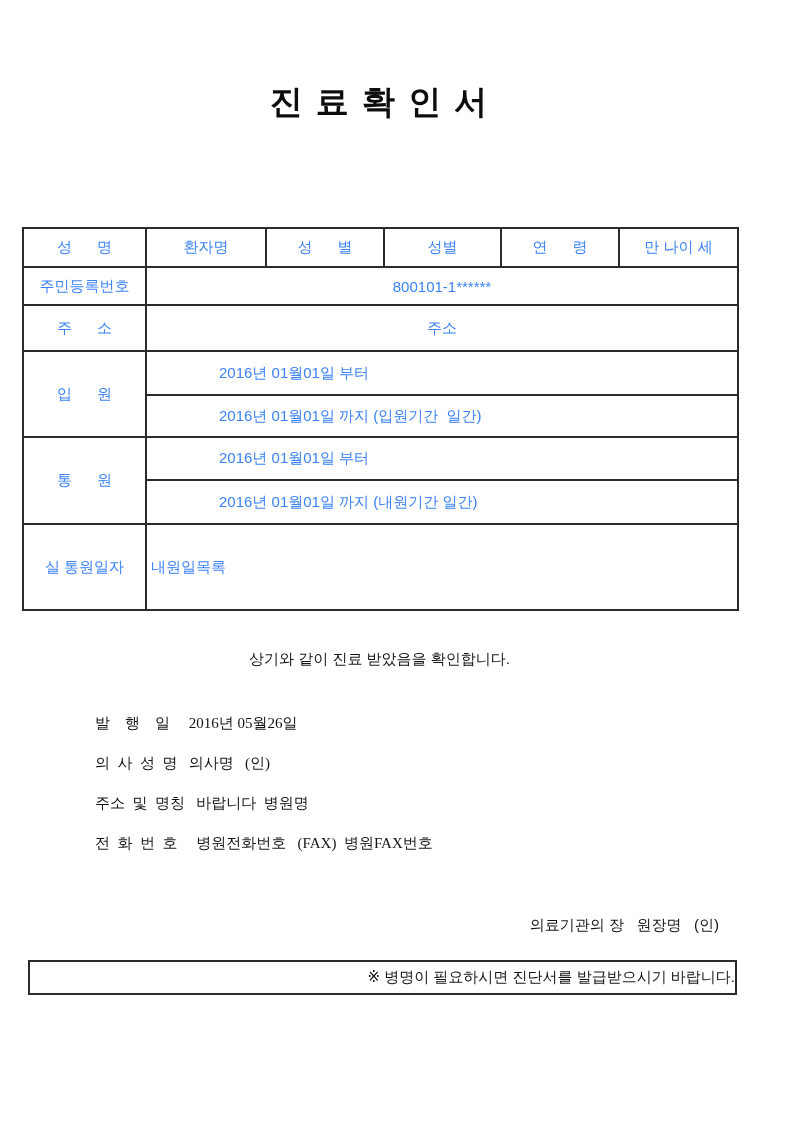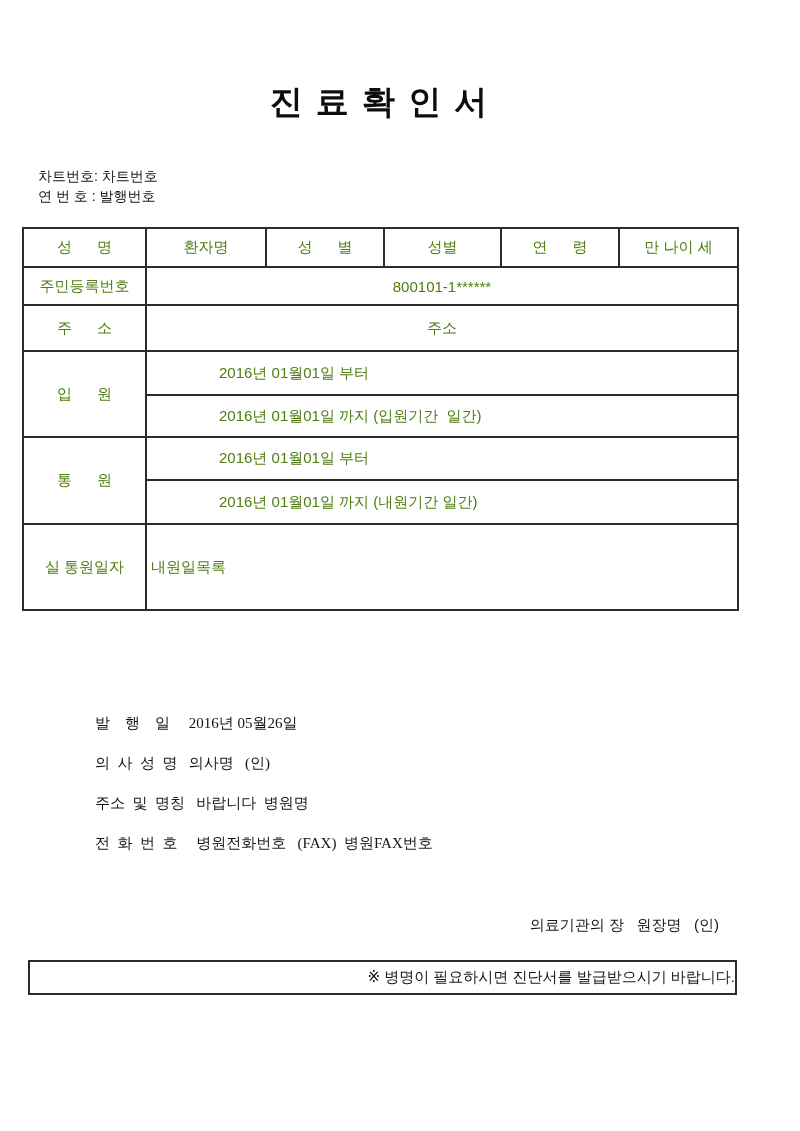--- a/index.html
+++ b/index.html
@@ -33,21 +33,21 @@
     color:#141414;
   }
 
   .patient-table{
     position:absolute;
     left:22px; top:227px;
     width:715px;
     border-collapse:collapse;
     table-layout:fixed;
     font-size:15px;
-    color:#4d7c0f;
+    color:#3b82f6;
   }
   .patient-table td{
     border:2px solid #2b2b2b;
     vertical-align:middle;
     padding:0;
     overflow:hidden;
   }
   .patient-table .lab{text-align:center;}
   .patient-table .center{text-align:center;}
   .patient-table .indent{text-align:left;padding-left:72px;}
@@ -86,24 +86,20 @@
     font-size:15px;
   }
 </style>
 </head>
 <body>
 
 <div class="page">
 
   <h1 class="doc-title pre">진 료 확 인 서</h1>
 
-  <div class="meta">
-    <div class="pre">차트번호: 차트번호</div>
-    <div class="pre">연 번 호 : 발행번호</div>
-  </div>
 
   <table class="patient-table">
     <colgroup>
       <col style="width:123px">
       <col style="width:120px">
       <col style="width:118px">
       <col style="width:117px">
       <col style="width:118px">
       <col style="width:119px">
     </colgroup>
@@ -138,20 +134,21 @@
       <tr style="height:44px">
         <td class="indent pre" colspan="5">2016년 01월01일 까지 (내원기간 일간)</td>
       </tr>
       <tr style="height:86px">
         <td class="lab pre">실 통원일자</td>
         <td class="flush pre" colspan="5">내원일목록</td>
       </tr>
     </tbody>
   </table>
 
+  <div class="confirm-line pre">상기와 같이 진료 받았음을 확인합니다.</div>
 
   <div class="issue-block">
     <div class="issue-line pre">발    행    일     2016년 05월26일</div>
     <div class="issue-line pre">의  사  성  명   의사명   (인)</div>
     <div class="issue-line pre">주소  및  명칭   바랍니다  병원명</div>
     <div class="issue-line pre">전  화  번  호     병원전화번호   (FAX)  병원FAX번호</div>
   </div>
 
   <div class="director-line pre">의료기관의 장   원장명   (인)</div>
 

